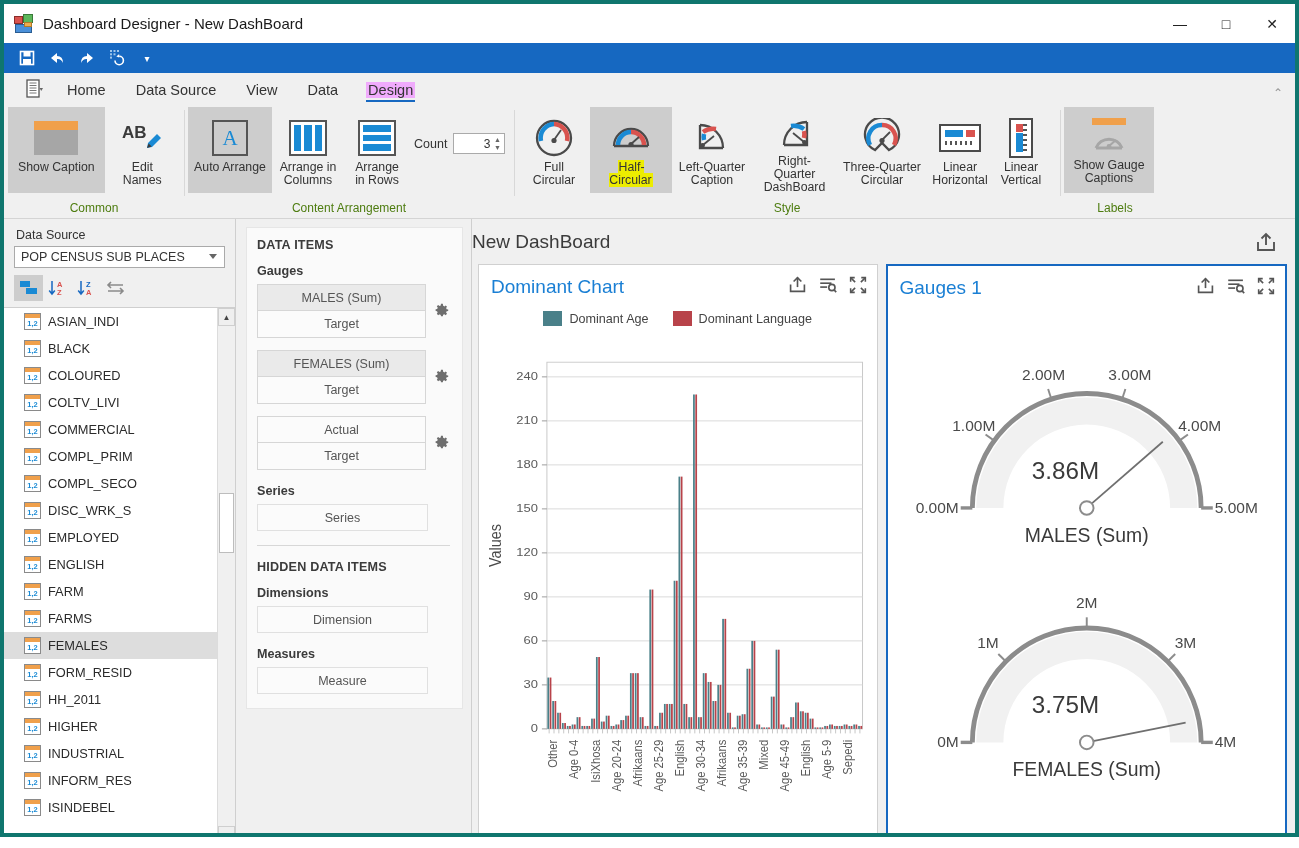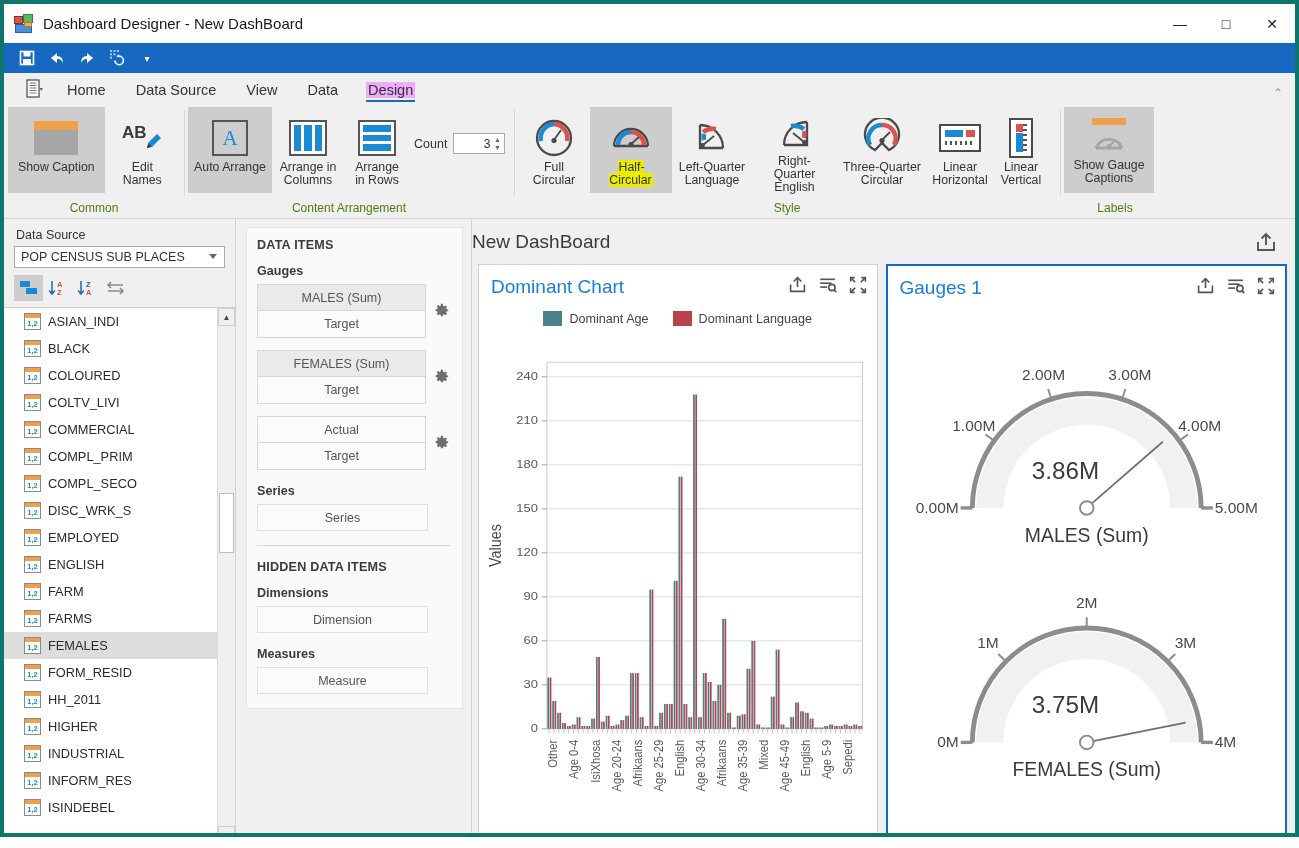--- a/index.html
+++ b/index.html
@@ -327,35 +327,35 @@
           <div class="ic">
             <svg class="gauge-ic" viewBox="0 0 40 40">
               <path d="M8 7 L8 30 L31 30" fill="none" stroke="#4a4a4a" stroke-width="2.3"></path>
               <path d="M8 7 A23 23 0 0 1 31 30" fill="none" stroke="#4a4a4a" stroke-width="2.3"></path>
               <path d="M12 22 A14 14 0 0 1 12 16" fill="none" stroke="#1a8ad4" stroke-width="4.5"></path>
               <path d="M11 14 A18 18 0 0 1 24 11" fill="none" stroke="#d9534f" stroke-width="4.5"></path>
               <line x1="11" y1="27" x2="22" y2="18" stroke="#4a4a4a" stroke-width="1.8"></line>
               <circle cx="10.5" cy="27.5" r="2.4" fill="#4a4a4a"></circle>
             </svg>
           </div>
-          <div>Left-Quarter Language</div>
+          <div>Left-Quarter Caption</div>
         </div>
 
         <div class="rbtn" style="width:85px;height:86px;justify-content:flex-start;padding-top:8px;">
           <div class="ic">
             <svg class="gauge-ic" viewBox="0 0 40 40">
               <path d="M32 7 L32 30 L9 30" fill="none" stroke="#4a4a4a" stroke-width="2.3"></path>
               <path d="M32 7 A23 23 0 0 0 9 30" fill="none" stroke="#4a4a4a" stroke-width="2.3"></path>
               <path d="M16 11 A18 18 0 0 1 29 14" fill="none" stroke="#1a8ad4" stroke-width="4.5"></path>
               <path d="M29 16 A14 14 0 0 1 29 23" fill="none" stroke="#d9534f" stroke-width="4.5"></path>
               <line x1="29" y1="27" x2="18" y2="18" stroke="#4a4a4a" stroke-width="1.8"></line>
               <circle cx="29.5" cy="27.5" r="2.4" fill="#4a4a4a"></circle>
             </svg>
           </div>
-          <div>Right-Quarter English</div>
+          <div>Right-Quarter DashBoard</div>
         </div>
 
         <div class="rbtn" style="width:90px;height:86px;justify-content:flex-start;padding-top:8px;">
           <div class="ic">
             <svg class="gauge-ic" viewBox="0 0 40 40">
               <path d="M13 32 A17 17 0 1 1 27 32 L20 25 Z" fill="none" stroke="#4a4a4a" stroke-width="2.3"></path>
               <path d="M8 27 A13.5 13.5 0 0 1 20 7" fill="none" stroke="#1a8ad4" stroke-width="4.5"></path>
               <path d="M20 7 A13.5 13.5 0 0 1 32 27" fill="none" stroke="#d9534f" stroke-width="4.5"></path>
               <line x1="20" y1="22" x2="28" y2="14" stroke="#4a4a4a" stroke-width="1.8"></line>
               <circle cx="20" cy="22.5" r="2.6" fill="#4a4a4a"></circle>

